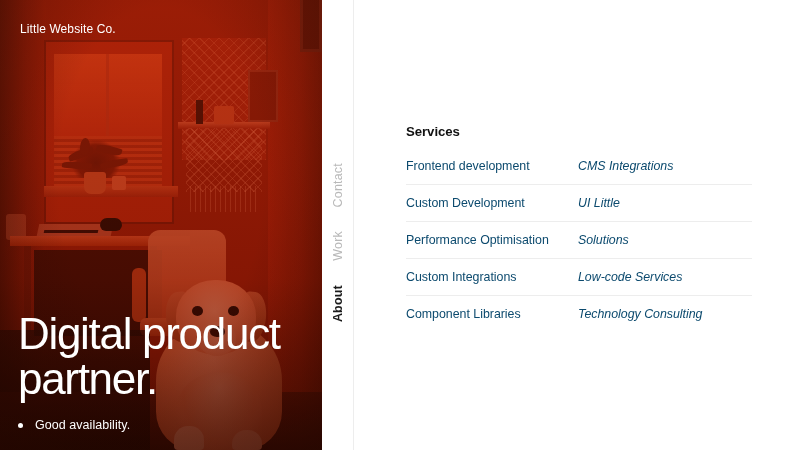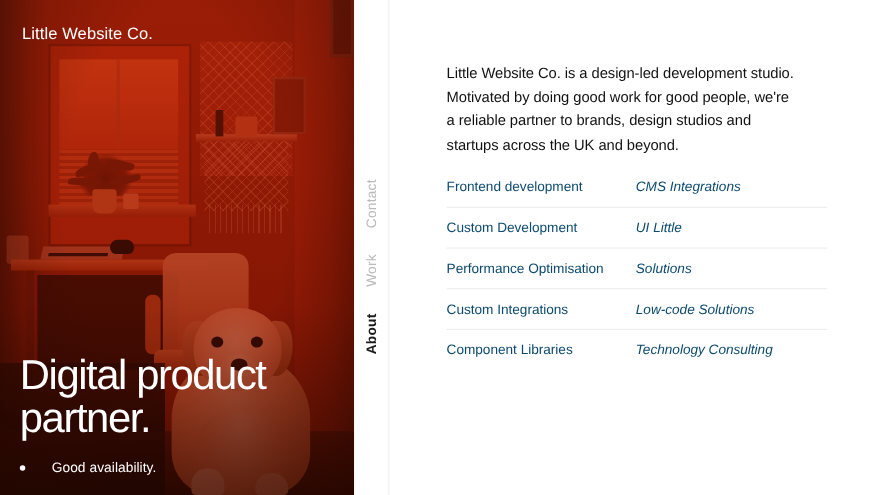--- a/index.html
+++ b/index.html
@@ -290,43 +290,43 @@
     inset: 0;
     background: radial-gradient(ellipse at 50% 40%, rgba(0,0,0,0) 45%, rgba(40,8,0,.45) 100%);
   }
 
   
   .logo {
     position: absolute;
     left: 20px;
     top: 22px;
     color: #ffffff;
-    font-size: 15px;
+    font-size: 12px;
     letter-spacing: .1px;
     z-index: 12;
   }
   .hero-copy {
     position: absolute;
     left: 18px;
     bottom: 18px;
     z-index: 12;
   }
   .hero-title {
     color: #ffffff;
-    font-size: 38px;
+    font-size: 44px;
     line-height: 1.04;
     letter-spacing: -1.3px;
     margin: 0 0 16px 0;
     font-weight: 400;
     max-width: 290px;
   }
   .hero-avail {
     display: flex;
     align-items: center;
-    gap: 24px;
+    gap: 12px;
     color: #ffffff;
     font-size: 12.5px;
     letter-spacing: .05px;
   }
   .dot {
     width: 5px;
     height: 5px;
     border-radius: 50%;
     background: #ffffff;
     flex: 0 0 5px;
@@ -488,40 +488,40 @@
 
   <nav class="vnav">
     <div class="vnav-inner">
       <span class="vnav-item">Contact</span>
       <span class="vnav-item">Work</span>
       <span class="vnav-item active">About</span>
     </div>
   </nav>
 
   <main class="content">
-    <p class="intro">Little Website Co. is a design-led development studio. Motivated by doing good work for good people, we're a reliable partner to brands, design studios and startups across the UK and beyond.</p>
-
+
+    <h2 class="section-title">Services</h2>
 
     <table class="svc-table">
       <tbody>
         <tr>
           <td class="col1">Frontend development</td>
           <td class="col2">CMS Integrations</td>
         </tr>
         <tr>
           <td class="col1">Custom Development</td>
           <td class="col2">UI Little</td>
         </tr>
         <tr>
           <td class="col1">Performance Optimisation</td>
           <td class="col2">Solutions</td>
         </tr>
         <tr>
           <td class="col1">Custom Integrations</td>
-          <td class="col2">Low-code Solutions</td>
+          <td class="col2">Low-code Services</td>
         </tr>
         <tr>
           <td class="col1">Component Libraries</td>
           <td class="col2">Technology Consulting</td>
         </tr>
       </tbody>
     </table>
 
   </main>
 

